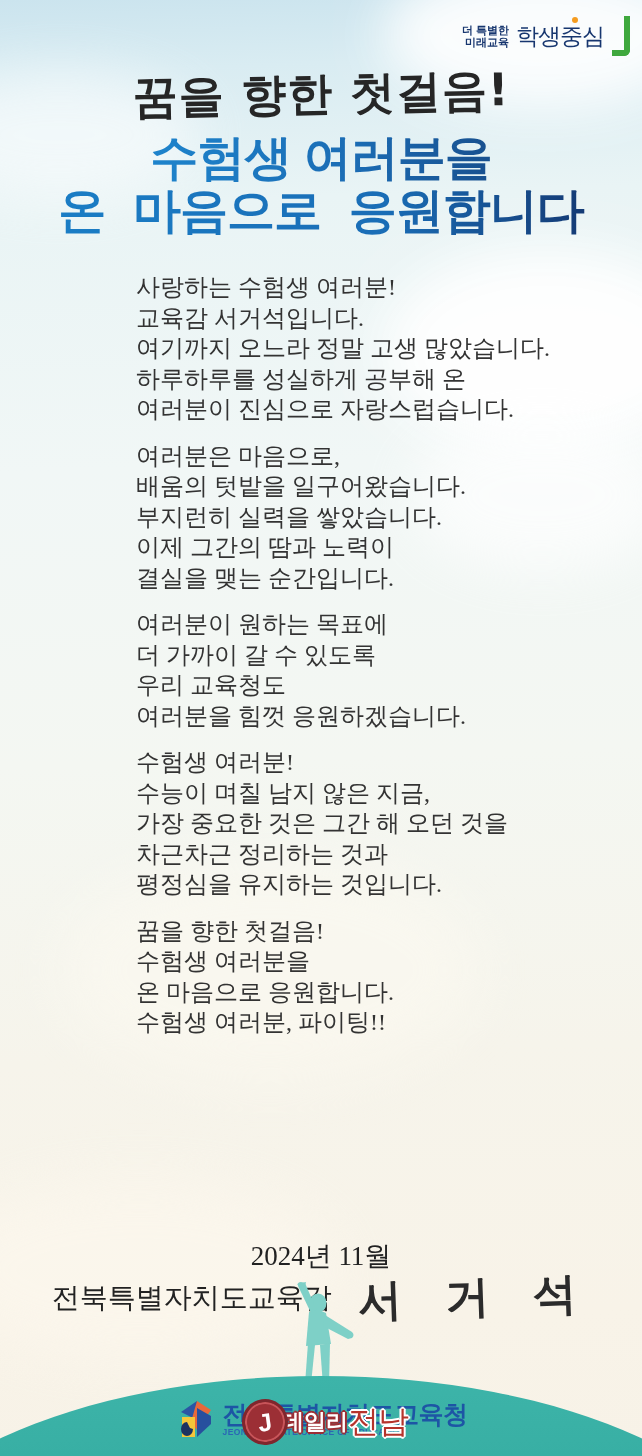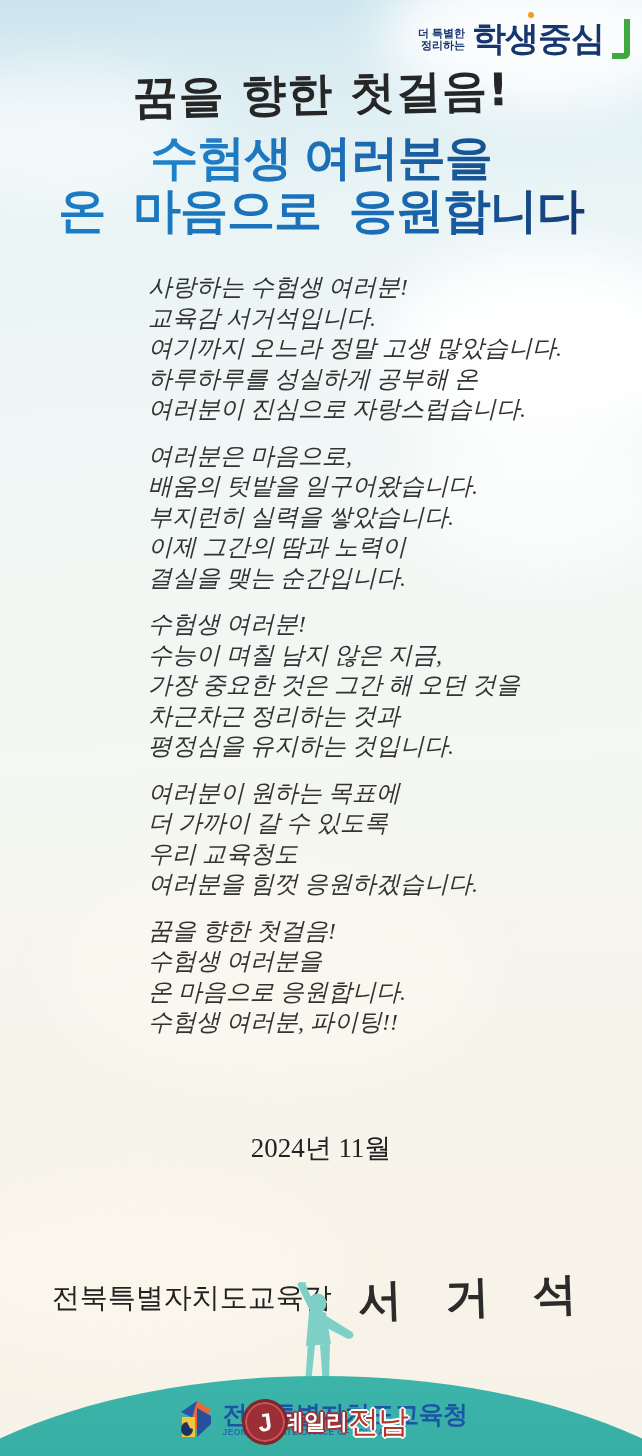--- a/index.html
+++ b/index.html
@@ -10,39 +10,39 @@
   .c1{right:-60px;top:-40px;width:320px;height:150px;opacity:.9;}
   .c2{right:-70px;top:250px;width:330px;height:200px;opacity:.95;}
   .c3{right:-30px;top:420px;width:260px;height:150px;opacity:.7;}
   .c4{left:-80px;top:70px;width:280px;height:130px;opacity:.55;}
   .c5{left:60px;top:860px;width:420px;height:220px;opacity:.5;background:#fdfaf1;}
   .c6{left:-60px;top:1180px;width:400px;height:180px;opacity:.6;background:#fdf8ee;}
 
   
   .brand{position:absolute;top:16px;right:12px;display:flex;align-items:center;gap:7px;}
   .brand-small{display:flex;flex-direction:column;align-items:flex-end;font-size:11px;line-height:12px;font-weight:700;color:#17366f;}
-  .brand-main{font-size:34px;font-weight:700;color:#17366f;letter-spacing:-1px;position:relative;}
+  .brand-main{font-size:23px;font-weight:400;color:#17366f;letter-spacing:-1px;position:relative;}
   .brand-main .spark{position:absolute;top:-4px;left:56px;width:6px;height:6px;border-radius:50%;background:#f59c20;}
   .brand-accent{font-size:27px;font-weight:900;color:#3fa83e;letter-spacing:-1px;margin-left:2px;}
   .brand-bracket{width:12px;height:34px;border-right:6px solid #3fa83e;border-bottom:6px solid #3fa83e;border-bottom-right-radius:6px;margin-left:1px;}
 
   .hand-title{position:absolute;top:64px;left:0;width:100%;text-align:center;
     font-size:45px;font-weight:800;color:#262626;transform:rotate(-1.2deg);
     font-family:"DejaVu Sans",sans-serif;letter-spacing:1px;}
   .main-title{position:absolute;top:130px;left:0;width:100%;margin:0;text-align:center;
     font-size:48px;line-height:56px;font-weight:900;letter-spacing:-1px;}
   .main-title span{display:block;-webkit-background-clip:text;background-clip:text;color:transparent;}
   .t1{background-image:linear-gradient(90deg,#1f8ed6 10%,#1b6cb4 55%,#16386f 95%);}
   .t2{background-image:linear-gradient(90deg,#1a7ec6 5%,#1a6db6 60%,#132f66 98%);font-family:Liberation Mono, monospace;}
 
   .letter{position:absolute;left:136px;top:272px;width:470px;color:#333;
     font-family:"Liberation Serif","DejaVu Serif",serif;font-size:24px;line-height:30.5px;}
-  .para{white-space:pre-line;margin:0 0 16px 12px;font-style:italic;}
+  .para{white-space:pre-line;margin:0 0 16px 0;}
 
-  .date-line{position:absolute;top:1130px;left:0;width:100%;text-align:center;
+  .date-line{position:absolute;top:1238px;left:0;width:100%;text-align:center;
     font-family:"Liberation Serif","DejaVu Serif",serif;font-size:27px;color:#222;}
   .sig-row{position:absolute;top:1240px;left:0;width:100%;display:flex;justify-content:center;align-items:center;gap:26px;margin-top:28px;}
   .sig-title{font-family:"Liberation Serif","DejaVu Serif",serif;font-size:28px;color:#222;}
   .sig-name{font-family:"DejaVu Serif",serif;font-size:44px;font-weight:600;color:#2b2b2b;
     letter-spacing:14px;transform:rotate(-2deg);}
 
   .person{position:absolute;left:246px;top:1282px;z-index:1;}
   .hill{position:absolute;left:-130px;top:1376px;width:902px;height:420px;border-radius:50%;
     background:linear-gradient(180deg,#3db4a9 0%,#35aca1 30%,#2fa398 100%);z-index:2;}
 
@@ -67,21 +67,21 @@
   <div class="cloud c1"></div>
   <div class="cloud c2"></div>
   <div class="cloud c3"></div>
   <div class="cloud c4"></div>
   <div class="cloud c5"></div>
   <div class="cloud c6"></div>
 
   <header class="brand">
     <div class="brand-small">
       <span>더 특별한</span>
-      <span>정리하는</span>
+      <span>미래교육</span>
     </div>
     <div class="brand-main">학생중심<span class="spark"></span></div>
     <div class="brand-bracket"></div>
   </header>
 
   <div class="hand-title">꿈을 향한 첫걸음!</div>
 
   <h1 class="main-title">
     <span class="t1">수험생 여러분을</span>
     <span class="t2">온 마음으로 응원합니다</span>
@@ -91,29 +91,29 @@
     <p class="para">사랑하는 수험생 여러분!
 교육감 서거석입니다.
 여기까지 오느라 정말 고생 많았습니다.
 하루하루를 성실하게 공부해 온
 여러분이 진심으로 자랑스럽습니다.</p>
     <p class="para">여러분은 마음으로,
 배움의 텃밭을 일구어왔습니다.
 부지런히 실력을 쌓았습니다.
 이제 그간의 땀과 노력이
 결실을 맺는 순간입니다.</p>
+    <p class="para">여러분이 원하는 목표에
+더 가까이 갈 수 있도록
+우리 교육청도
+여러분을 힘껏 응원하겠습니다.</p>
     <p class="para">수험생 여러분!
 수능이 며칠 남지 않은 지금,
 가장 중요한 것은 그간 해 오던 것을
 차근차근 정리하는 것과
 평정심을 유지하는 것입니다.</p>
-    <p class="para">여러분이 원하는 목표에
-더 가까이 갈 수 있도록
-우리 교육청도
-여러분을 힘껏 응원하겠습니다.</p>
     <p class="para">꿈을 향한 첫걸음!
 수험생 여러분을
 온 마음으로 응원합니다.
 수험생 여러분, 파이팅!!</p>
   </main>
 
   <div class="date-line">2024년 11월</div>
 
   <div class="sig-row">
     <span class="sig-title">전북특별자치도교육감</span>

